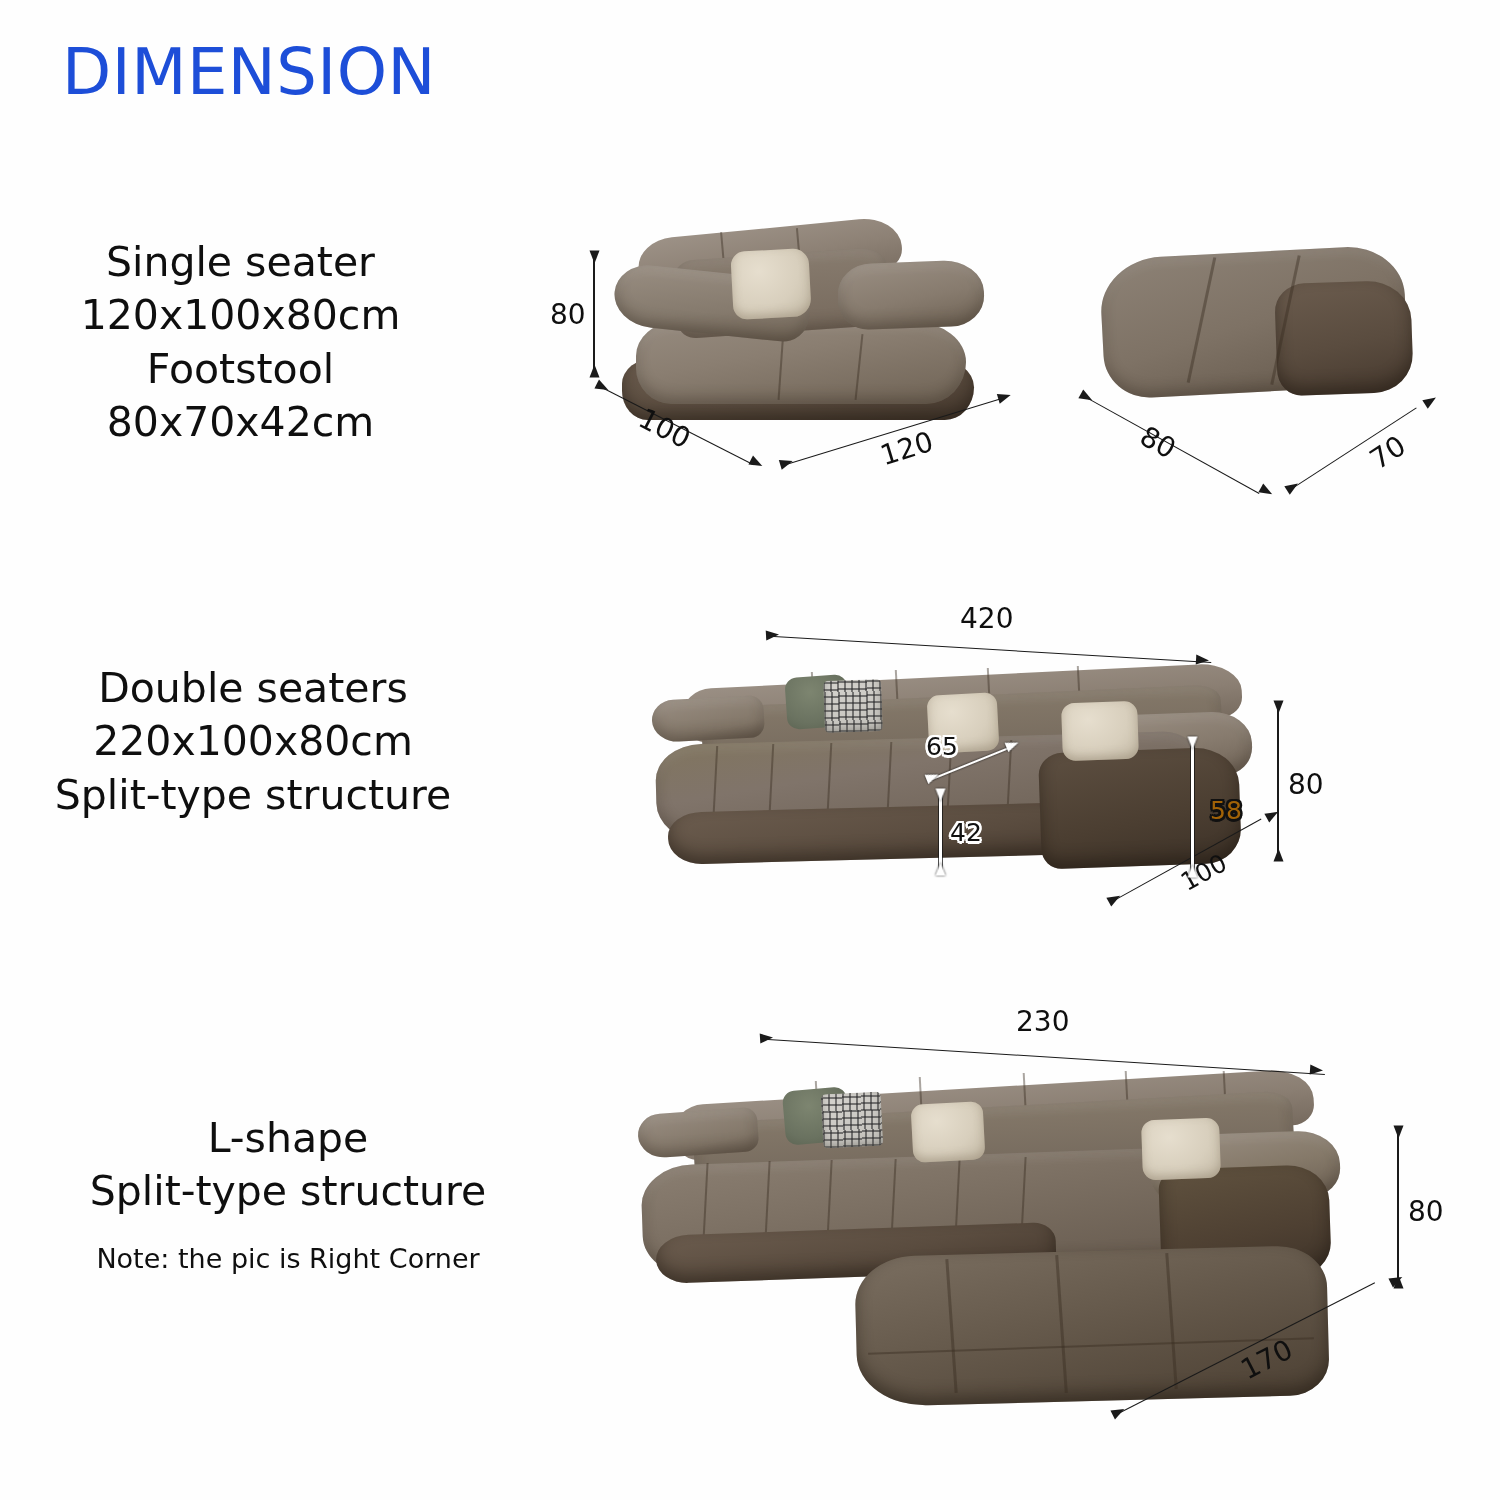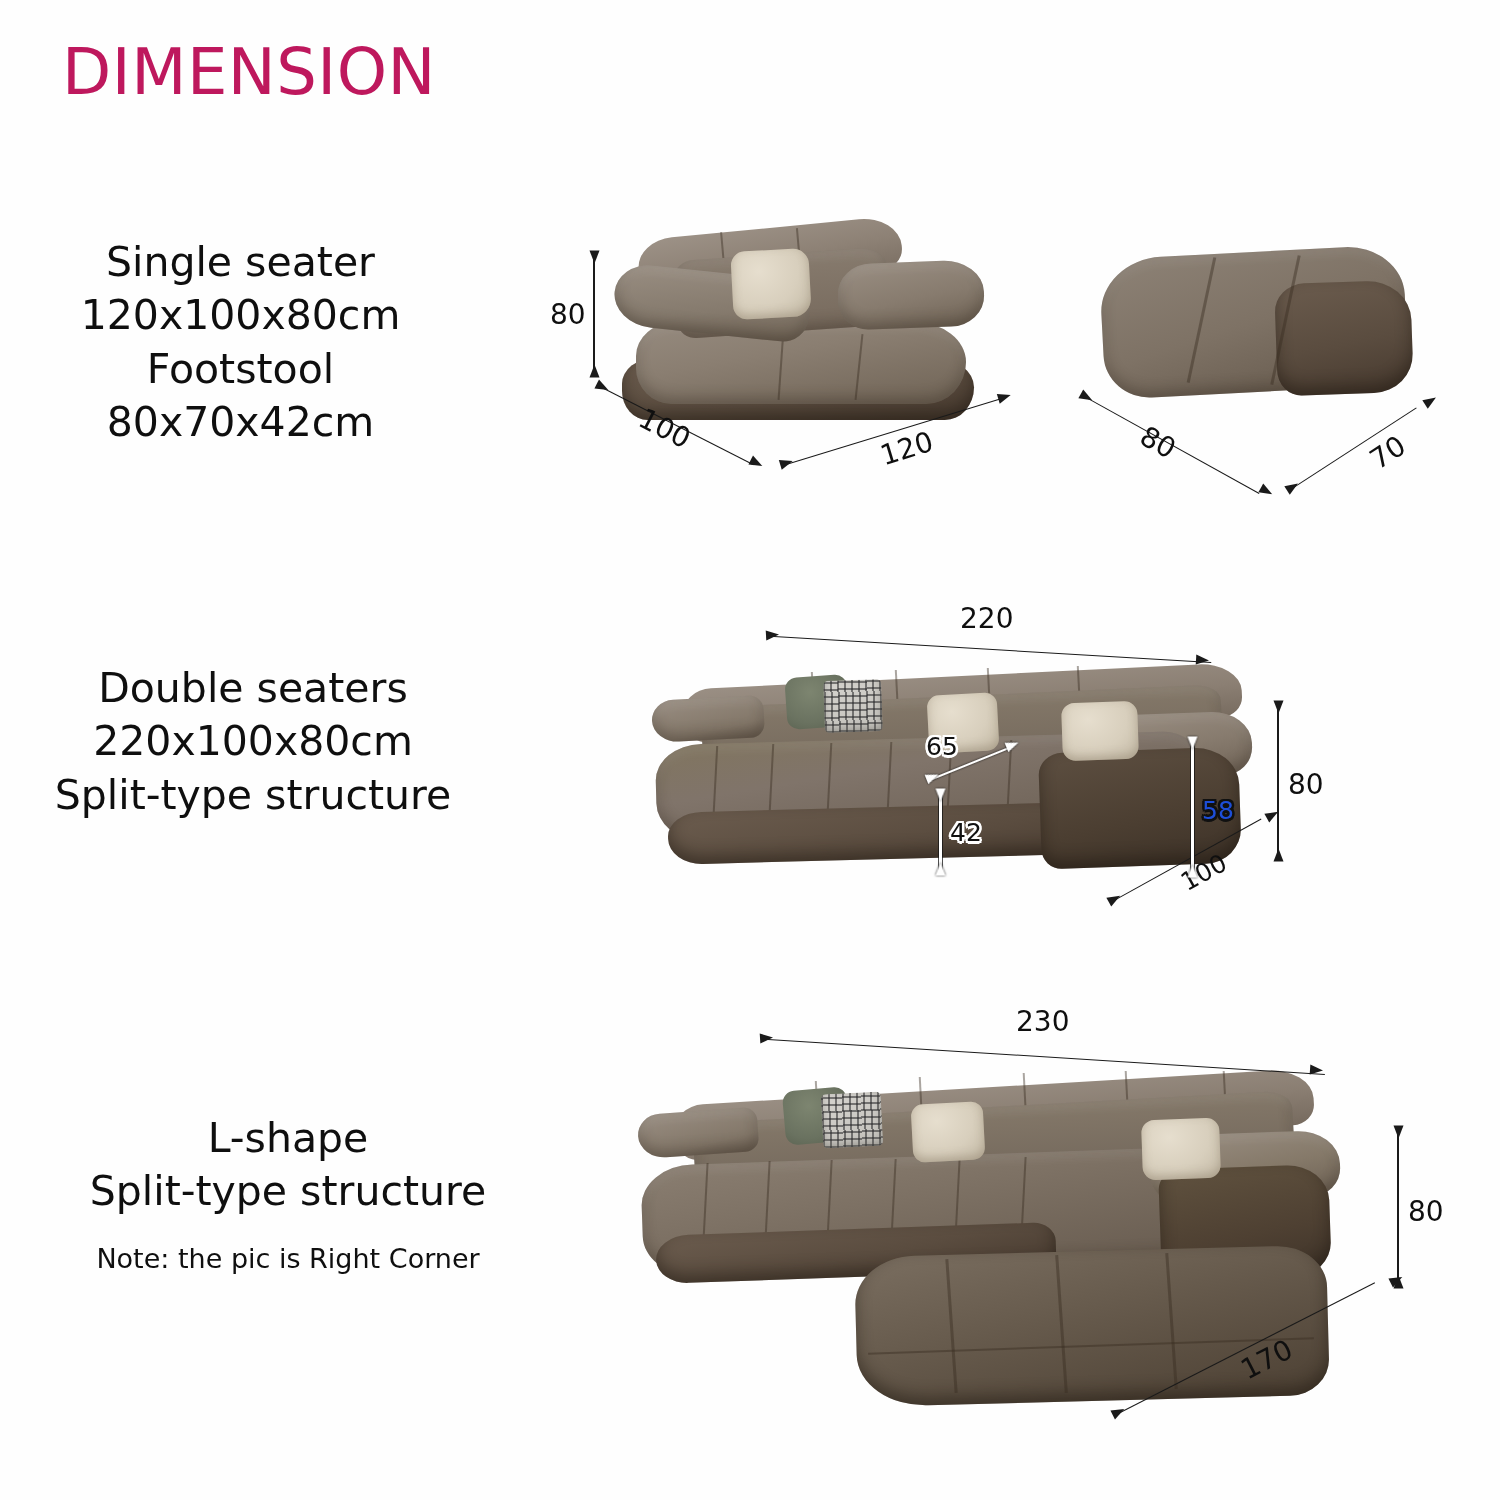--- a/index.html
+++ b/index.html
@@ -18,21 +18,21 @@
   }
 
   
   #title {
     position: absolute;
     left: 62px;
     top: 40px;
     font-size: 64px;
     font-weight: 400;
     letter-spacing: 0.5px;
-    color: #be185d;
+    color: #1d4ed8;
     line-height: 1;
     white-space: nowrap;
   }
 
   
   .spec-block {
     position: absolute;
     text-align: center;
     color: #0f0f0f;
     line-height: 1.30;
@@ -119,24 +119,25 @@
     background: transparent;
   }
   .dim-label.sm { font-size: 25px; }
   .dim-label.outline-dark {
     color: #111;
     text-shadow:
       -2px -2px 0 #fff, 2px -2px 0 #fff, -2px 2px 0 #fff, 2px 2px 0 #fff,
        0 -2.5px 0 #fff, 0 2.5px 0 #fff, -2.5px 0 0 #fff, 2.5px 0 0 #fff;
   }
   .dim-label.outline-light {
-    color: #1d4ed8;
+    color: #a16207;
     text-shadow:
       -2px -2px 0 #111, 2px -2px 0 #111, -2px 2px 0 #111, 2px 2px 0 #111,
        0 -2.5px 0 #111, 0 2.5px 0 #111, -2.5px 0 0 #111, 2.5px 0 0 #111;
+    margin-left: 8px;
   }
   .rot { transform-origin: 50% 50%; }
 </style>
 </head>
 <body>
 
 <div id="page">
 
   <div id="title">DIMENSION</div>
 
@@ -288,21 +289,21 @@
     <div class="cushion-check" style="left:184px; top:70px; width:58px; height:52px;
          border-radius: 5px; transform: rotate(-2deg);"></div>
     <div class="cushion-cream" style="left:288px; top:84px; width:70px; height:58px;
          border-radius: 12px; transform: rotate(-3deg);"></div>
     <div class="cushion-cream" style="left:422px; top:92px; width:76px; height:58px;
          border-radius: 13px; transform: rotate(-2deg);"></div>
 
     <div class="dim-line" style="left:134px; top:26px; width:438px; transform: rotate(3.4deg);"></div>
     <div class="arrowhead" style="left:126px; top:20px; transform: rotate(176.6deg);"></div>
     <div class="arrowhead right" style="left:556px; top:45px; transform: rotate(3.4deg);"></div>
-    <div class="dim-label" style="left:320px; top:-8px;">220</div>
+    <div class="dim-label" style="left:320px; top:-8px;">420</div>
 
     <div style="position:absolute; left:637px; top:98px; width:2px; height:150px; background:#1a1a1a;"></div>
     <div class="arrowhead" style="left:632px; top:92px; transform: rotate(-90deg);"></div>
     <div class="arrowhead right" style="left:632px; top:240px; transform: rotate(-90deg);"></div>
     <div class="dim-label" style="left:648px; top:158px;">80</div>
 
     <div class="dim-line" style="left:474px; top:290px; width:168px; transform: rotate(-29deg);"></div>
     <div class="arrowhead" style="left:468px; top:284px; transform: rotate(151deg);"></div>
     <div class="arrowhead right" style="left:626px; top:200px; transform: rotate(-29deg);"></div>
     <div class="dim-label rot sm" style="left:540px; top:248px; transform: rotate(-29deg);">100</div>

